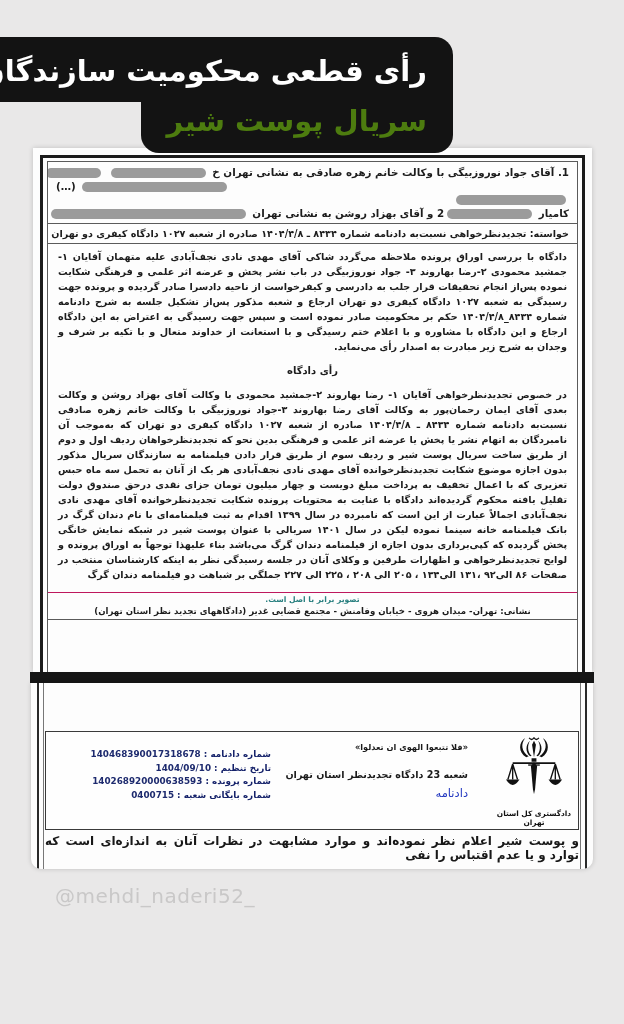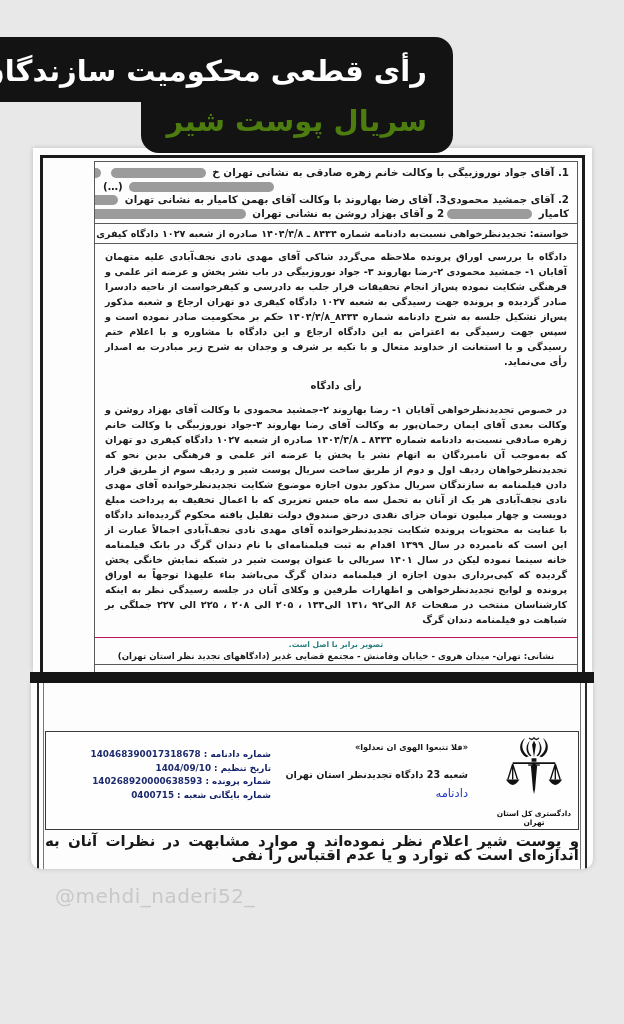--- a/index.html
+++ b/index.html
@@ -12,21 +12,21 @@
     padding:17px 26px 13px 26px;border-radius:18px 18px 0 18px;white-space:nowrap;line-height:1.2;}
   .banner .line2{background:#131313;color:#4d7c0f;font-size:29px;font-weight:600;
     padding:2px 26px 14px 26px;border-radius:0 0 18px 18px;white-space:nowrap;line-height:1.2;
     width:fit-content;margin-right:0;margin-left:auto;direction:rtl;}
 
   
   .page1{position:absolute;left:33px;top:148px;width:559px;height:524px;background:#fdfdfd;
     box-shadow:0 0 5px rgba(0,0,0,.18);}
   .p1frame{position:absolute;left:7px;right:7px;top:7px;bottom:0;border:3px solid #1b1b1b;border-bottom:none;}
   .p1inner{position:absolute;left:4px;right:4px;top:3px;bottom:0;border:1px solid #5a5a5a;border-bottom:none;
-    color:#1c1c1c;overflow:hidden;margin-left:47px;}
+    color:#1c1c1c;overflow:hidden;}
   .sec-parties{padding:4px 8px 3px 8px;overflow:hidden;}
   .party-line{direction:rtl;text-align:right;font-size:10.3px;font-weight:bold;line-height:13.5px;
     white-space:nowrap;color:#1c1c1c;}
   .party-line.align-left{text-align:left;}
   .redact{display:inline-block;background:#9b9b9b;height:10px;border-radius:5px;vertical-align:middle;margin:0 3px;}
   .sec-khaste{border-top:1px solid #5a5a5a;padding:4px 8px;direction:rtl;text-align:right;
     font-size:9.6px;font-weight:bold;white-space:nowrap;overflow:hidden;}
   .sec-preamble{border-top:1px solid #5a5a5a;padding:5px 10px 0 10px;direction:rtl;text-align:justify;
     font-size:9.6px;font-weight:bold;line-height:15px;}
   .verdict-heading{text-align:center;font-size:10px;font-weight:bold;margin:9px 0 9px 0;}
@@ -48,21 +48,21 @@
   .emblem-wrap{position:absolute;right:4px;top:3px;width:80px;text-align:center;}
   .emblem-caption{font-size:7.4px;font-weight:bold;color:#111;margin-top:8px;direction:rtl;}
   .centercol{position:absolute;left:160px;right:110px;top:10px;text-align:right;direction:rtl;color:#1b1b1b;}
   .quote{font-size:8.2px;font-weight:bold;}
   .branch{font-size:9.6px;font-weight:bold;margin-top:17px;}
   .doctype{font-size:11.5px;font-weight:normal;color:#2338c0;margin-top:6px;}
   .metacol{position:absolute;left:20px;top:16px;width:205px;direction:rtl;text-align:right;}
   .meta-row{font-size:8.8px;font-weight:bold;line-height:13.5px;color:#1d2a6e;white-space:nowrap;}
   .meta-row .meta-label{color:#15226a;}
   .p2body{position:absolute;left:14px;right:14px;top:151px;direction:rtl;text-align:justify;
-    font-size:15px;font-weight:bold;line-height:14px;color:#181818;}
+    font-size:12px;font-weight:bold;line-height:14px;color:#181818;}
   .p2clip{position:absolute;left:26px;right:14px;top:166px;height:11px;overflow:hidden;direction:rtl;
     text-align:justify;font-size:9.6px;font-weight:bold;line-height:14px;color:#2b2b2b;opacity:.9;margin-top:30px;}
 
   
   .watermark{position:absolute;left:55px;top:884px;font-size:20px;font-weight:500;
     color:#c9c8c8;letter-spacing:.5px;}
 </style>
 </head>
 <body>
 
@@ -72,21 +72,21 @@
     <div class="line1">رأی قطعی محکومیت سازندگان</div>
     <div class="line2">سریال پوست شیر</div>
   </div>
 
   <div class="page1">
     <div class="p1frame">
       <div class="p1inner">
         <div class="sec-parties">
             <div class="party-line"><span>1. آقای جواد نوروزبیگی با وکالت خانم زهره صادقی به نشانی تهران خ </span><span class="redact" style="width: 95px;"></span><span> </span><span class="redact" style="width: 55px;"></span></div>
             <div class="party-line align-left"><span class="redact" style="width: 145px;"></span><span> (…)</span></div>
-            <div class="party-line"><span>2. آقای جمشید محمودی3. آقای رضا بهاروند با وکالت آقای بهمن کامیار به نشانی تهران </span><span class="redact" style="width: 110px;"></span></div>
+            <div class="party-line"><span class="redact" style="width: 110px;"></span></div>
             <div class="party-line"><span>کامیار </span><span class="redact" style="width: 85px;"></span><span>2 و آقای بهزاد روشن به نشانی تهران </span><span class="redact" style="width: 195px;"></span></div>
           </div>
         <div class="sec-khaste">خواسته: تجدیدنظرخواهی نسبت‌به دادنامه شماره ۸۴۳۴ ـ ۱۴۰۴/۴/۸ صادره از شعبه ۱۰۲۷ دادگاه کیفری دو تهران</div>
         <div class="sec-preamble">
           <span>دادگاه با بررسی اوراق پرونده ملاحظه می‌گردد شاکی آقای مهدی نادی نجف‌آبادی علیه متهمان آقایان ۱- جمشید محمودی ۲-رضا بهاروند ۳- جواد نوروزبیگی در باب نشر پخش و عرضه اثر علمی و فرهنگی شکایت نموده پس‌از انجام تحقیقات قرار جلب به دادرسی و کیفرخواست از ناحیه دادسرا صادر گردیده و پرونده جهت رسیدگی به شعبه ۱۰۲۷ دادگاه کیفری دو تهران ارجاع و شعبه مذکور پس‌از تشکیل جلسه به شرح دادنامه شماره ۸۴۳۴_۱۴۰۴/۴/۸ حکم بر محکومیت صادر نموده است و سپس جهت رسیدگی به اعتراض به این دادگاه ارجاع و این دادگاه با مشاوره و با اعلام ختم رسیدگی و با استعانت از خداوند متعال و با تکیه بر شرف و وجدان به شرح زیر مبادرت به اصدار رأی می‌نماید.</span>
           <div class="verdict-heading">رأی دادگاه</div>
         </div>
         <div class="sec-verdict">در خصوص تجدیدنظرخواهی آقایان ۱- رضا بهاروند ۲-جمشید محمودی با وکالت آقای بهزاد روشن و وکالت بعدی آقای ایمان رحمان‌پور به وکالت آقای رضا بهاروند ۳-جواد نوروزبیگی با وکالت خانم زهره صادقی نسبت‌به دادنامه شماره ۸۴۳۴ ـ ۱۴۰۴/۴/۸ صادره از شعبه ۱۰۲۷ دادگاه کیفری دو تهران که به‌موجب آن نامبردگان به اتهام نشر یا پخش یا عرضه اثر علمی و فرهنگی بدین نحو که تجدیدنظرخواهان ردیف اول و دوم از طریق ساخت سریال پوست شیر و ردیف سوم از طریق قرار دادن فیلمنامه به سازندگان سریال مذکور بدون اجازه موضوع شکایت تجدیدنظرخوانده آقای مهدی نادی نجف‌آبادی هر یک از آنان به تحمل سه ماه حبس تعزیری که با اعمال تخفیف به پرداخت مبلغ دویست و چهار میلیون تومان جزای نقدی درحق صندوق دولت تقلیل یافته محکوم گردیده‌اند دادگاه با عنایت به محتویات پرونده شکایت تجدیدنظرخوانده آقای مهدی نادی نجف‌آبادی اجمالاً عبارت از این است که نامبرده در سال ۱۳۹۹ اقدام به ثبت فیلمنامه‌ای با نام دندان گرگ در بانک فیلمنامه خانه سینما نموده لیکن در سال ۱۴۰۱ سریالی با عنوان پوست شیر در شبکه نمایش خانگی پخش گردیده که کپی‌برداری بدون اجازه از فیلمنامه دندان گرگ می‌باشد بناء علیهذا توجهاً به اوراق پرونده و لوایح تجدیدنظرخواهی و اظهارات طرفین و وکلای آنان در جلسه رسیدگی نظر به اینکه کارشناسان منتخب در صفحات ۸۶ الی۹۲ ،۱۳۱ الی۱۳۴ ، ۲۰۵ الی ۲۰۸ ، ۲۲۵ الی ۲۲۷ جملگی بر شباهت دو فیلمنامه دندان گرگ</div>
         <div class="footer-box">
           <div class="certify">تصویر برابر با اصل است.</div>

